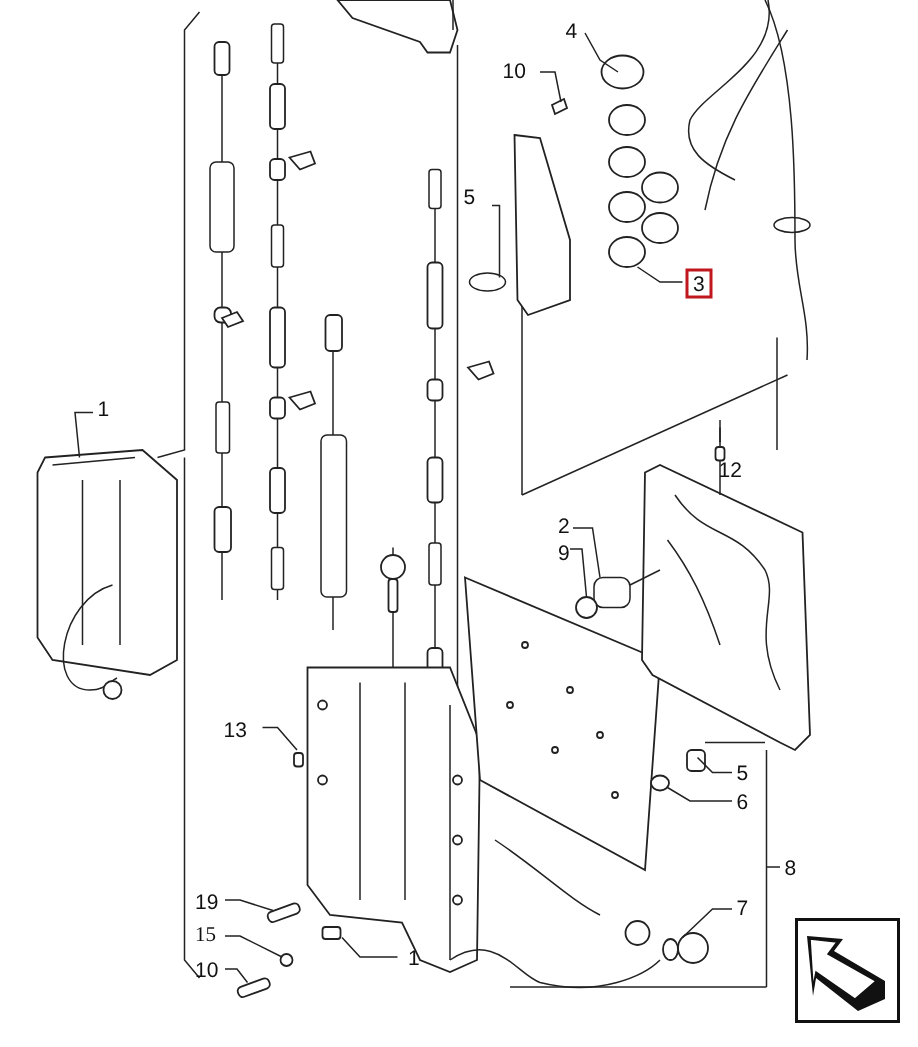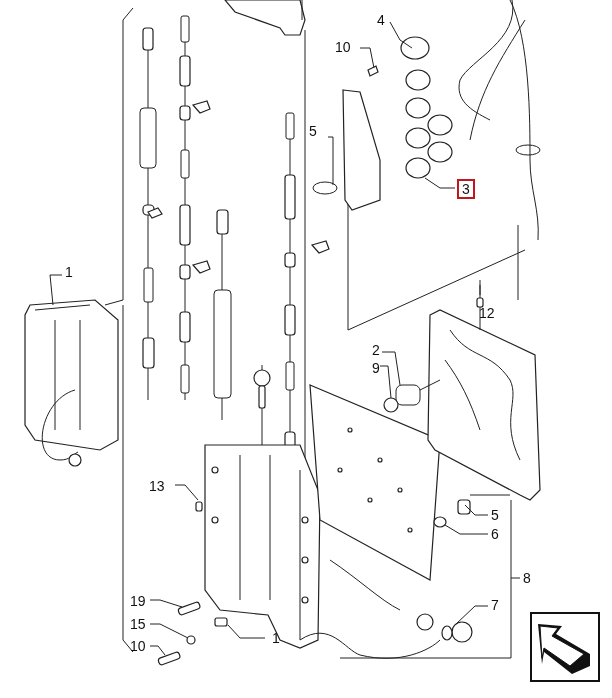--- a/index.html
+++ b/index.html
@@ -187,21 +187,21 @@
 <div class="lbl" style="left:491px;top:527px;">6</div>
 <div class="lbl" style="left:491px;top:598px;">7</div>
 <div class="lbl" style="left:523px;top:571px;">8</div>
 <div class="lbl" style="left:372px;top:361px;">9</div>
 <div class="lbl" style="left:335px;top:40px;">10</div>
 <div class="lbl" style="left:130px;top:639px;">10</div>
 <div class="lbl" style="left:309px;top:124px;">5</div>
 <div class="lbl" style="left:479px;top:264px;margin-top:42px;">12</div>
 <div class="lbl" style="left:149px;top:479px;">13</div>
 <div class="lbl" style="left:130px;top:594px;">19</div>
-<div class="lbl" style="left:130px;top:617px;">15</div>
+<div class="lbl" style="left:130px;top:617px;font-family:Liberation Serif, serif;">15</div>
 <div class="lbl" style="left:272px;top:631px;">1</div>
 
 <div style="position:absolute;left:530px;top:612px;width:70px;height:70px;border:2px solid #111;box-sizing:border-box;background:#fff;">
   <svg width="66" height="66" viewBox="0 0 66 66">
     <polygon points="6,10 30,12 24,20 58,40 58,52 40,60 12,38 10,50" fill="#111"></polygon>
     <polygon points="8,12 26,14 20,22 52,40 38,52 12,34 10,44" fill="#fff" stroke="#111" stroke-width="1"></polygon>
   </svg>
 </div>
 
 </body></html>

